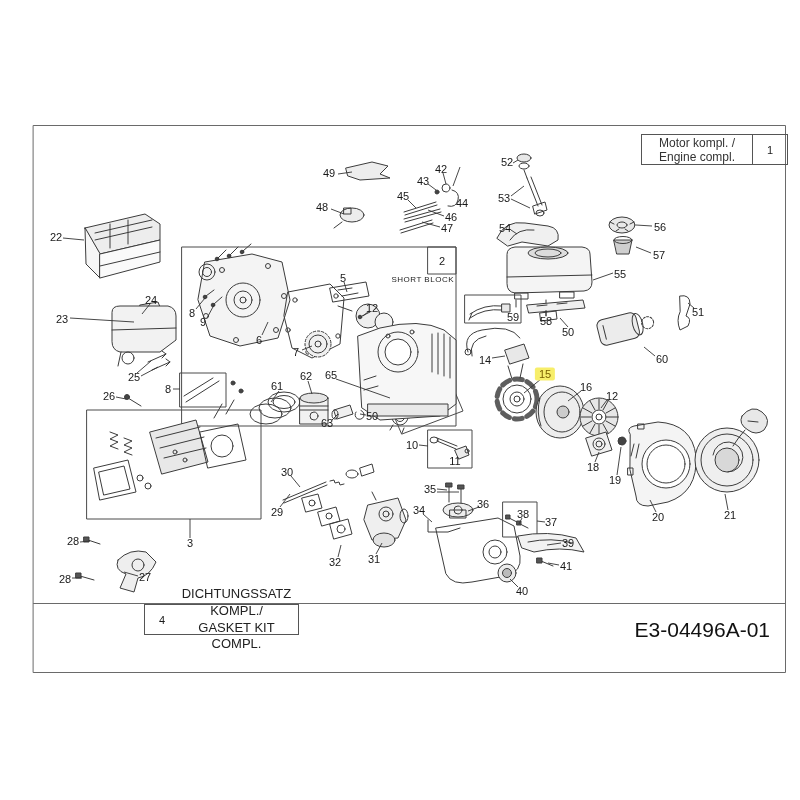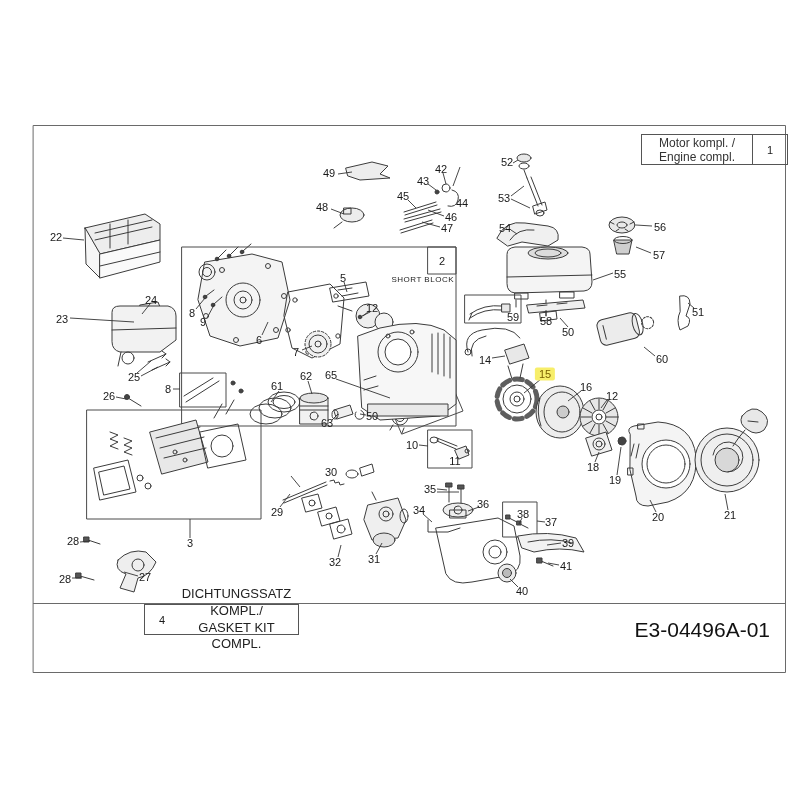--- a/index.html
+++ b/index.html
@@ -534,21 +534,21 @@
       <div class="part-label" style="left: 730px; top: 515px;">21</div>
       <div class="part-label" style="left: 56px; top: 237px;">22</div>
       <div class="part-label" style="left: 62px; top: 319px;">23</div>
       <div class="part-label" style="left: 151px; top: 300px;">24</div>
       <div class="part-label" style="left: 134px; top: 377px;">25</div>
       <div class="part-label" style="left: 109px; top: 396px;">26</div>
       <div class="part-label" style="left: 145px; top: 577px; text-align: center;">27</div>
       <div class="part-label" style="left: 73px; top: 541px;">28</div>
       <div class="part-label" style="left: 65px; top: 579px;">28</div>
       <div class="part-label" style="left: 277px; top: 512px;">29</div>
-      <div class="part-label" style="left: 287px; top: 472px; margin-left: 44px;">30</div>
+      <div class="part-label" style="left: 287px; top: 472px;">30</div>
       <div class="part-label" style="left: 374px; top: 559px;">31</div>
       <div class="part-label" style="left: 335px; top: 562px;">32</div>
       <div class="part-label" style="left: 419px; top: 510px;">34</div>
       <div class="part-label" style="left: 430px; top: 489px;">35</div>
       <div class="part-label" style="left: 483px; top: 504px;">36</div>
       <div class="part-label" style="left: 551px; top: 522px;">37</div>
       <div class="part-label" style="left: 523px; top: 514px;">38</div>
       <div class="part-label" style="left: 568px; top: 543px;">39</div>
       <div class="part-label" style="left: 522px; top: 591px;">40</div>
       <div class="part-label" style="left: 566px; top: 566px;">41</div>

